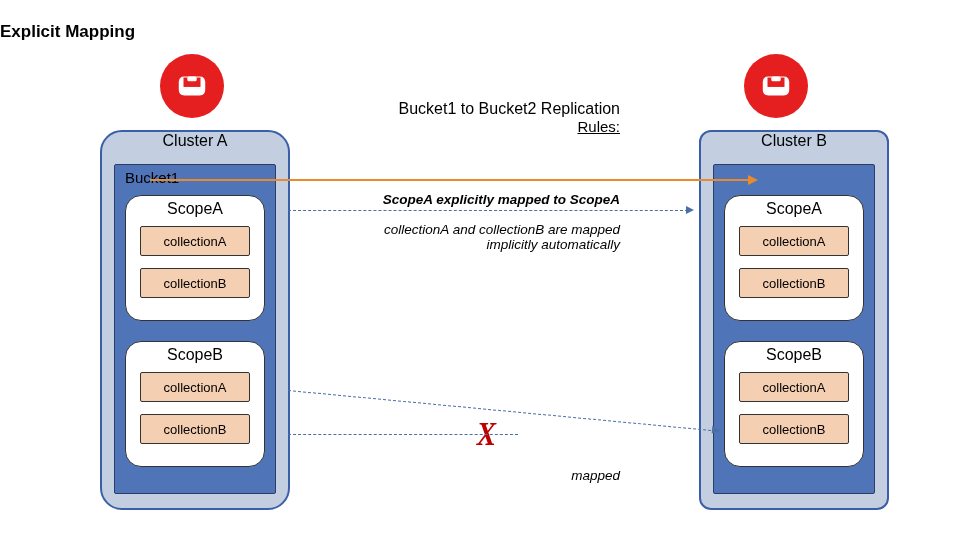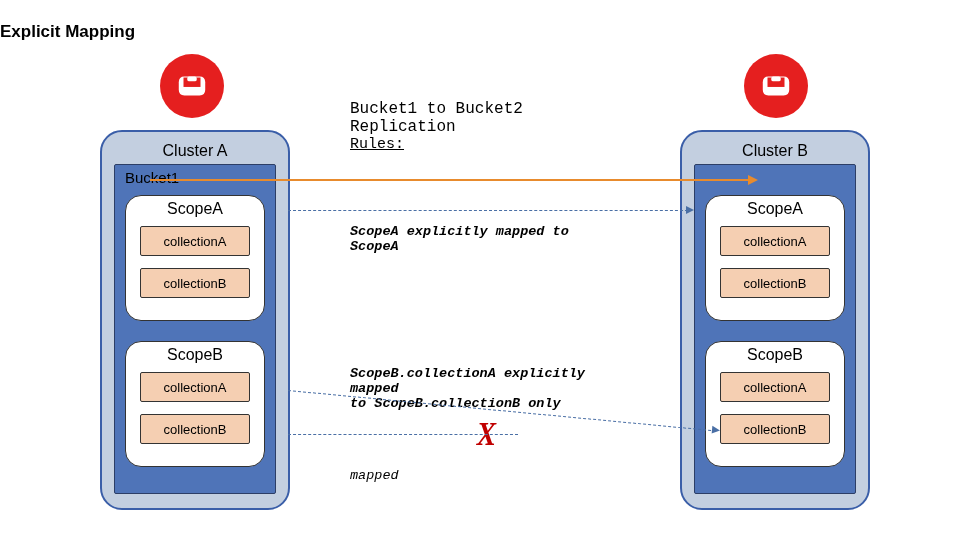--- a/index.html
+++ b/index.html
@@ -7,21 +7,21 @@
   .stage { position: relative; width: 960px; height: 540px; }
 
   .title { position: absolute; top: 22px; left: 0; width: 100%; font-weight: 700; font-size: 17px; }
 
   .logo { position: absolute; width: 64px; height: 64px; border-radius: 50%; background: #e51f1f; display: flex; align-items: center; justify-content: center; }
   .logo svg { width: 34px; height: 34px; }
 
   .cluster {
     position: absolute; width: 190px; height: 380px; top: 130px;
     background: #c3cfe0; border: 2px solid #3a5ea8; border-radius: 22px;
-    padding-top: 10px; text-align: center;
+    padding-top: 0; text-align: center;
   }
   .cluster-label { font-size: 16px; font-weight: 400; }
 
   .bucket {
     position: absolute; left: 12px; right: 12px; top: 32px; height: 330px;
     background: #4f74b8; border: 1.5px solid #2c3e66; border-radius: 2px;
     padding-top: 4px;
   }
   .bucket-label { font-size: 15px; text-align: left; padding-left: 10px; color: #000; }
 
@@ -31,23 +31,23 @@
     padding-top: 4px;
   }
   .scope-label { font-size: 16px; text-align: center; }
 
   .coll {
     position: absolute; left: 14px; right: 14px; height: 30px;
     background: #f5cfb2; border: 1.5px solid #333; border-radius: 2px;
     display: flex; align-items: center; justify-content: center; font-size: 13px;
   }
 
-  .mid { position: absolute; left: 350px; width: 270px; text-align: left; font-size: 13.5px; font-family: Liberation Mono, monospace; }
+  .mid { position: absolute; left: 350px; width: 270px; text-align: right; font-size: 13.5px; }
   .mid .ul { text-decoration: underline; }
-  .italb { font-style: italic; font-weight: 700; margin-top: 32px; }
+  .italb { font-style: italic; font-weight: 700; }
   .ital { font-style: italic; font-weight: 400; }
 
   
   .orange-line {
     position: absolute; top: 179px; left: 150px; width: 600px; height: 0;
     border-top: 2px solid #e88b2d;
   }
   .orange-head {
     position: absolute; top: 175px; left: 748px;
     width: 0; height: 0; border-left: 10px solid #e88b2d; border-top: 5px solid transparent; border-bottom: 5px solid transparent;
@@ -99,21 +99,21 @@
       <div class="coll" style="top:72px;">collectionB</div>
     </div>
     <div class="scope" style="top:176px;">
       <div class="scope-label">ScopeB</div>
       <div class="coll" style="top:30px;">collectionA</div>
       <div class="coll" style="top:72px;">collectionB</div>
     </div>
   </div>
 </div>
 
-<div class="cluster" style="left:680px;">
+<div class="cluster" style="left:699px;border-radius:12px;">
   <div class="cluster-label">Cluster B</div>
   <div class="bucket">
     <div class="scope" style="top:30px;">
       <div class="scope-label">ScopeA</div>
       <div class="coll" style="top:30px;">collectionA</div>
       <div class="coll" style="top:72px;">collectionB</div>
     </div>
     <div class="scope" style="top:176px;">
       <div class="scope-label">ScopeB</div>
       <div class="coll" style="top:30px;">collectionA</div>
@@ -121,25 +121,22 @@
     </div>
   </div>
 </div>
 
 <div class="mid" style="top:100px;">
   <div style="font-size:16px;">Bucket1 to Bucket2 Replication</div>
   <div class="ul" style="font-size:15px;">Rules:</div>
 </div>
 
 <div class="mid italb" style="top:192px;">ScopeA explicitly mapped to ScopeA</div>
+<div class="mid ital" style="top:222px;">collectionA and collectionB are mapped implicitly automatically</div>
 
-<div class="mid italb" style="top:334px;">
-  <span>ScopeB.collectionA explicitly mapped</span><br>
-  <span>to ScopeB.collectionB only</span>
-</div>
 
 <div class="Xmark" style="top:415px; left:475px;">X</div>
 <div class="mid ital" style="top:453px;">
   <br>
   <span>mapped</span>
 </div>
 
 <div class="orange-line"></div>
 <div class="orange-head"></div>
 

